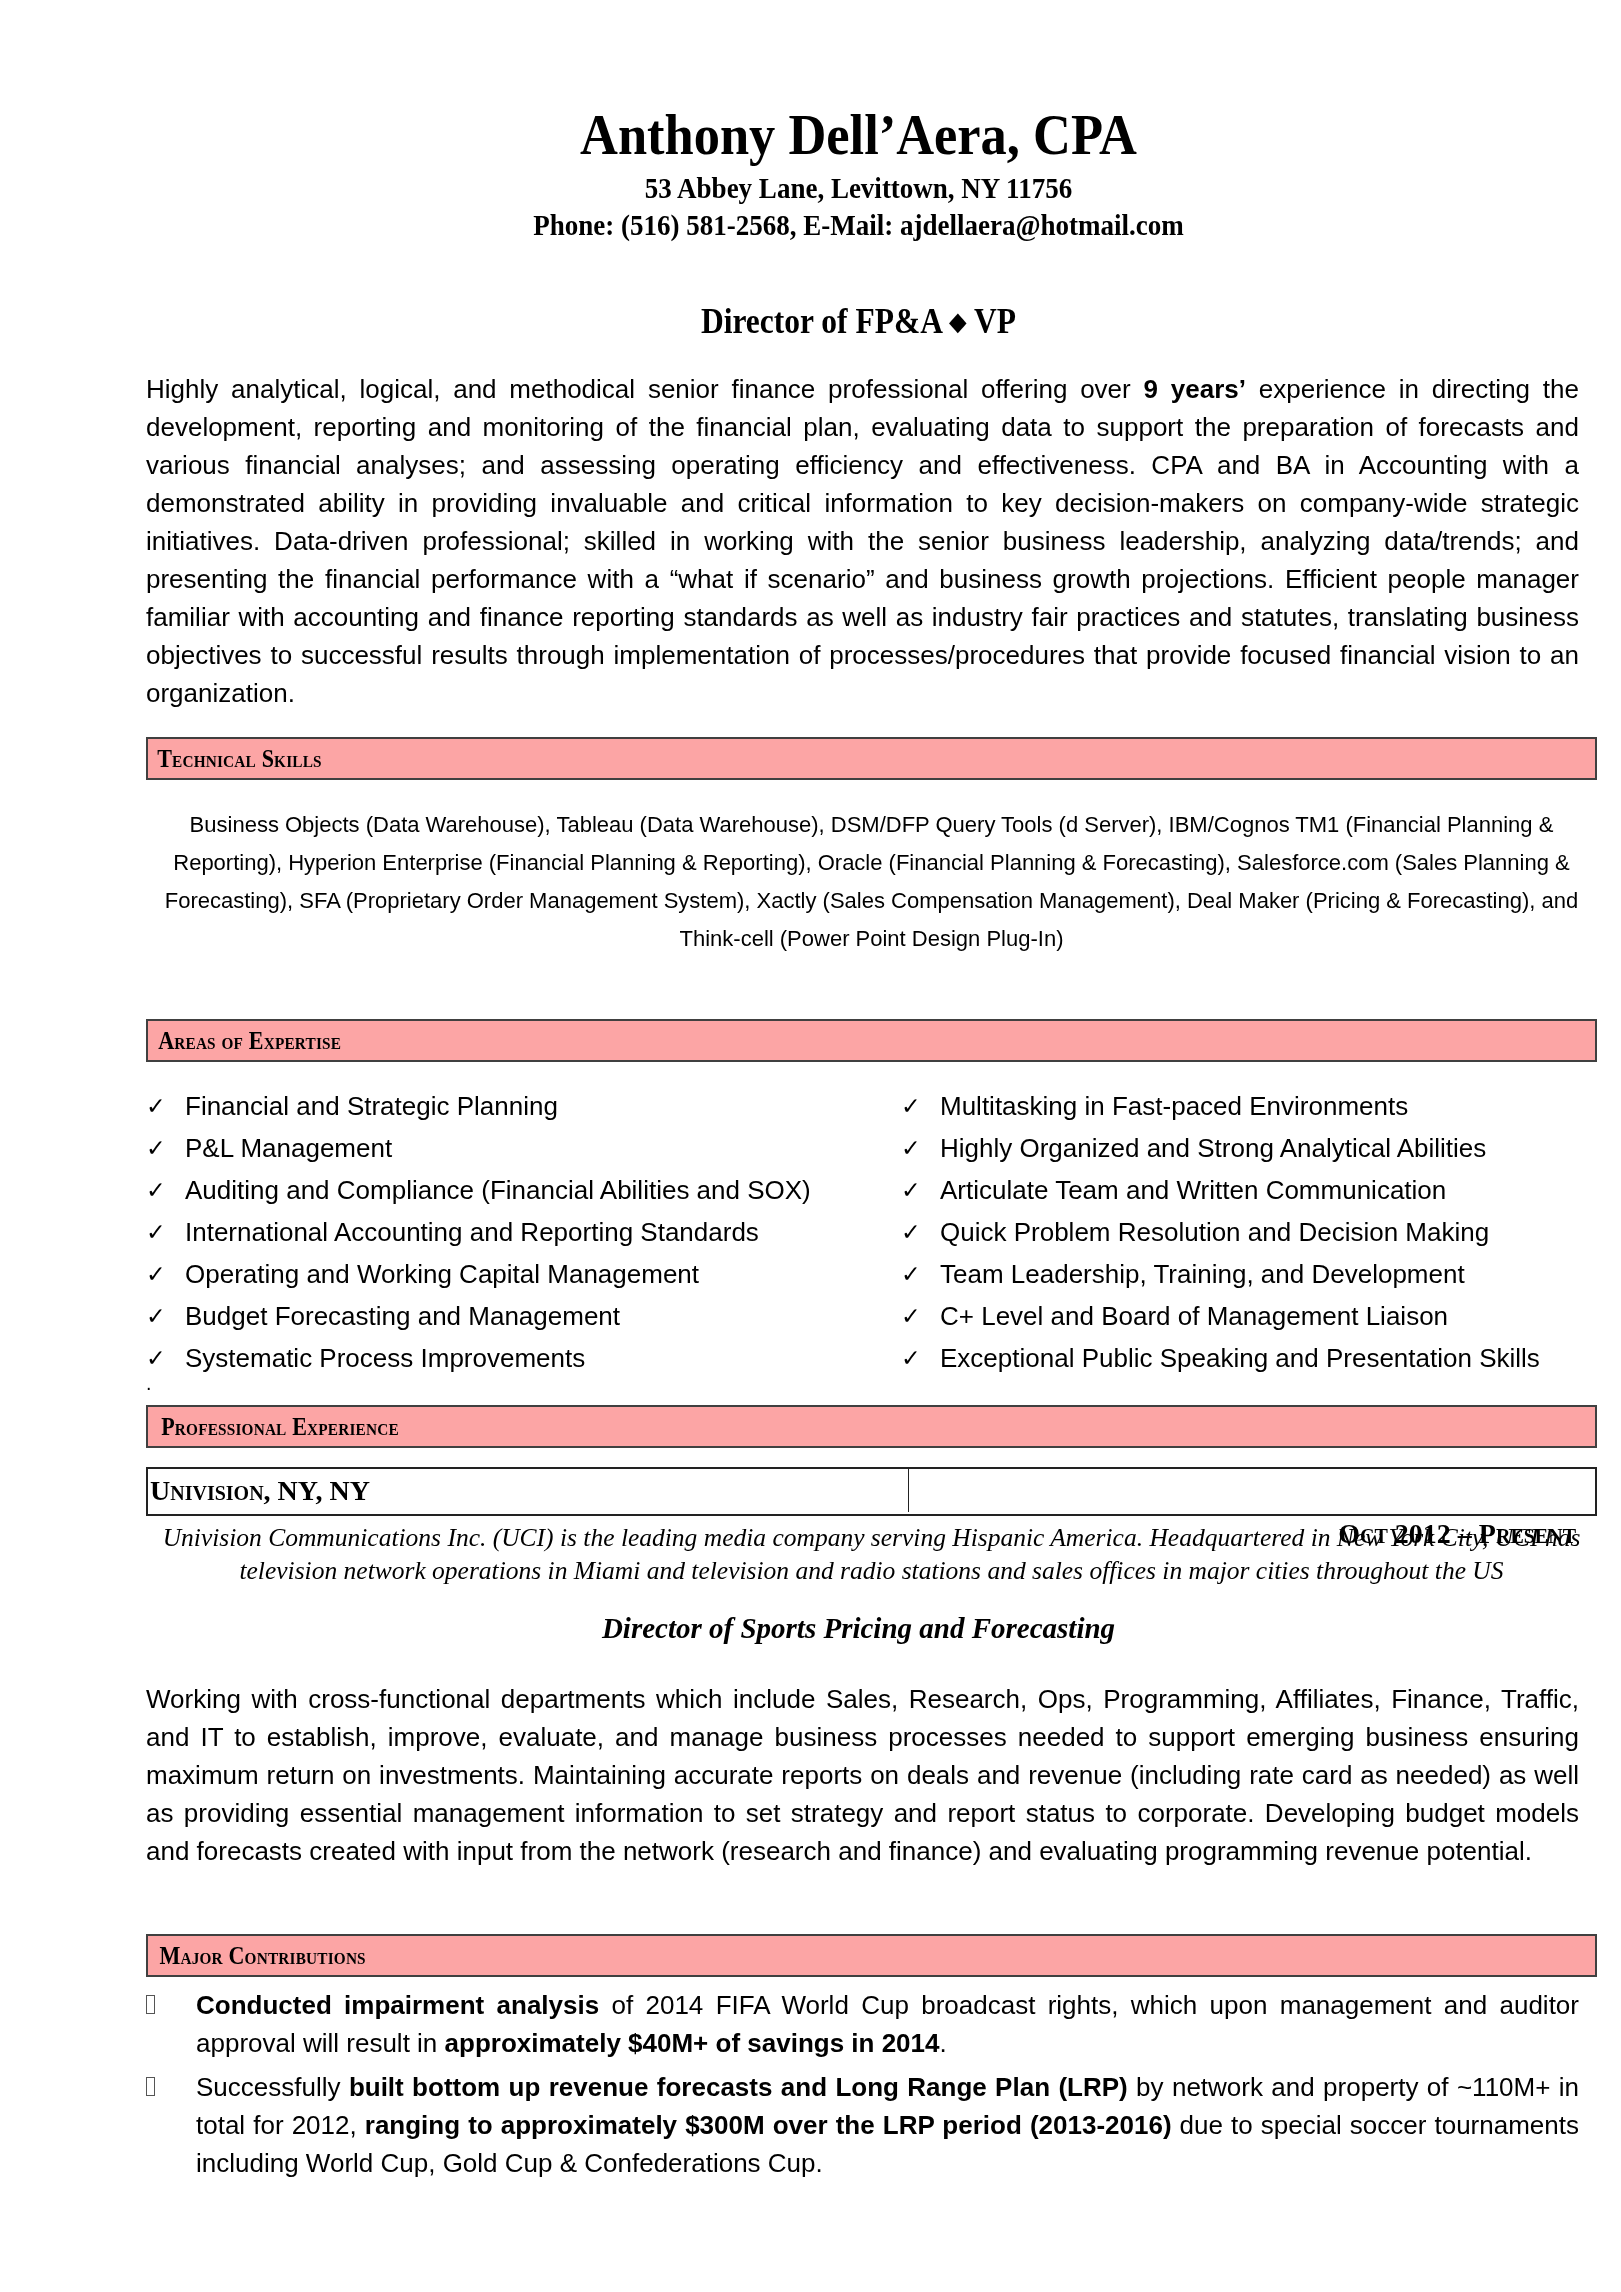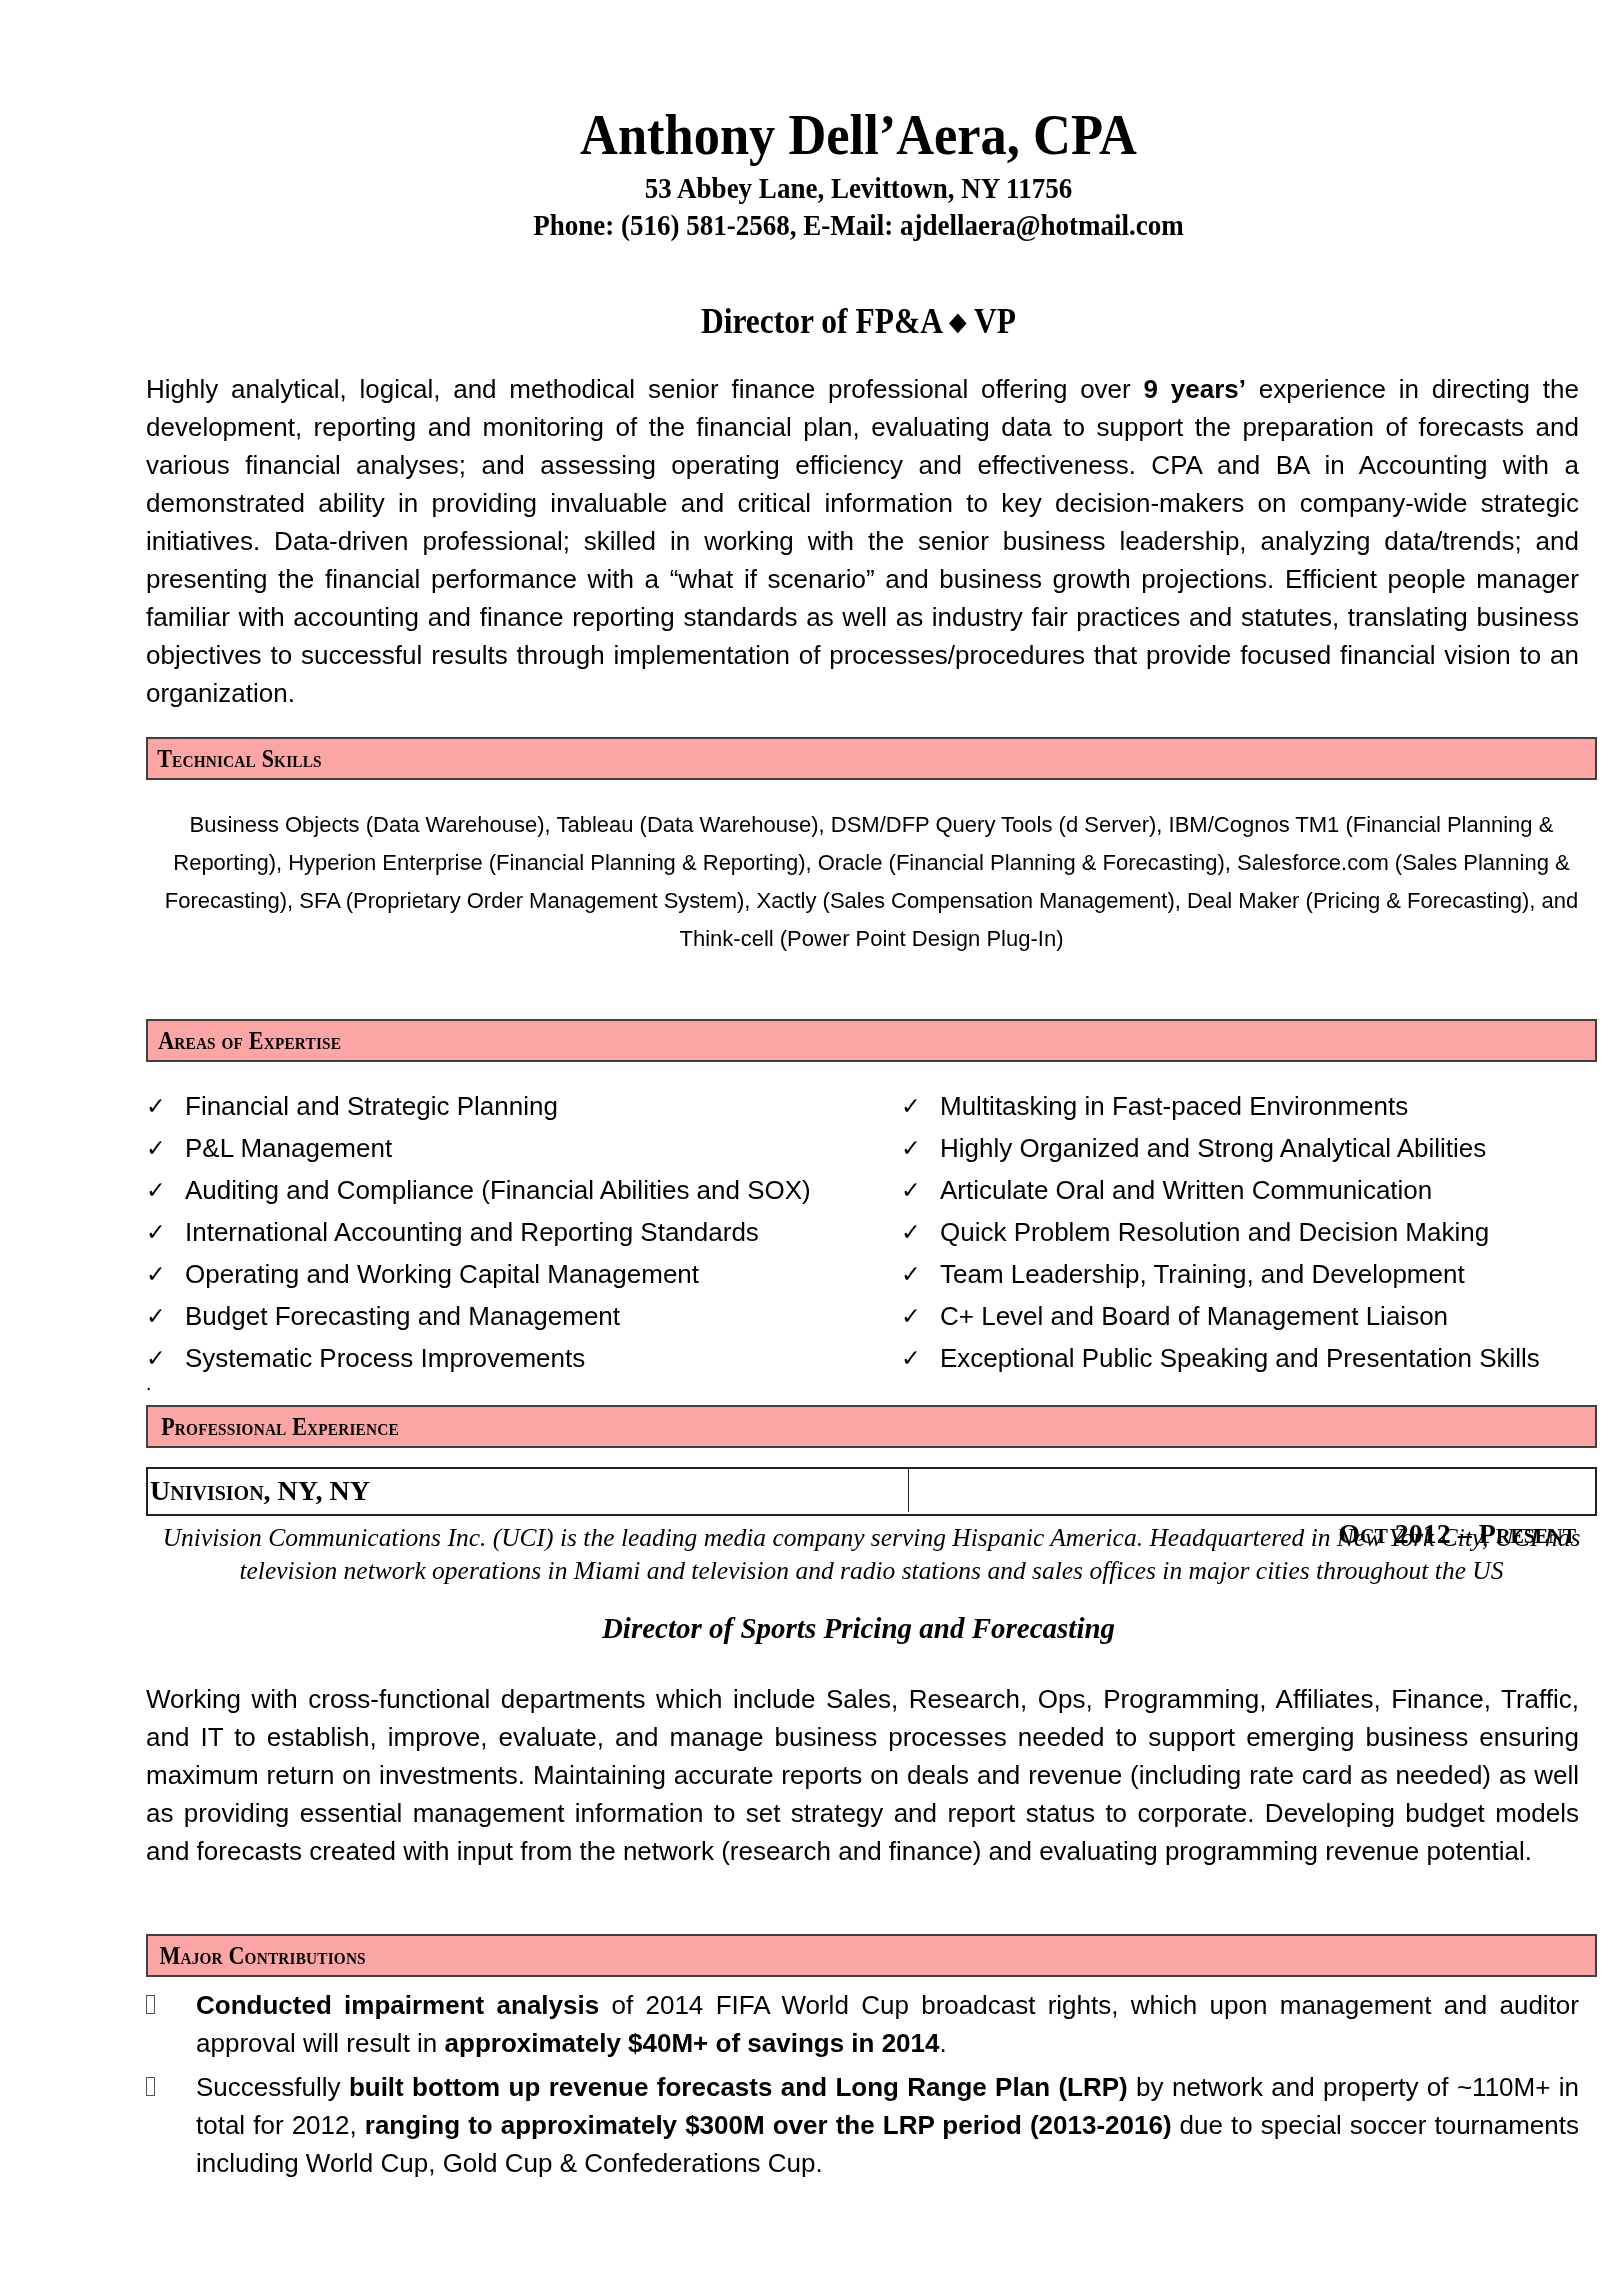--- a/index.html
+++ b/index.html
@@ -125,21 +125,21 @@
         <div class="area-item">
           <span class="check">✓</span>
           <span>Multitasking in Fast-paced Environments</span>
         </div>
         <div class="area-item">
           <span class="check">✓</span>
           <span>Highly Organized and Strong Analytical Abilities</span>
         </div>
         <div class="area-item">
           <span class="check">✓</span>
-          <span>Articulate Oral and Written Communication</span>
+          <span>Articulate Team and Written Communication</span>
         </div>
         <div class="area-item">
           <span class="check">✓</span>
           <span>Quick Problem Resolution and Decision Making</span>
         </div>
         <div class="area-item">
           <span class="check">✓</span>
           <span>Team Leadership, Training, and Development</span>
         </div>
         <div class="area-item">

